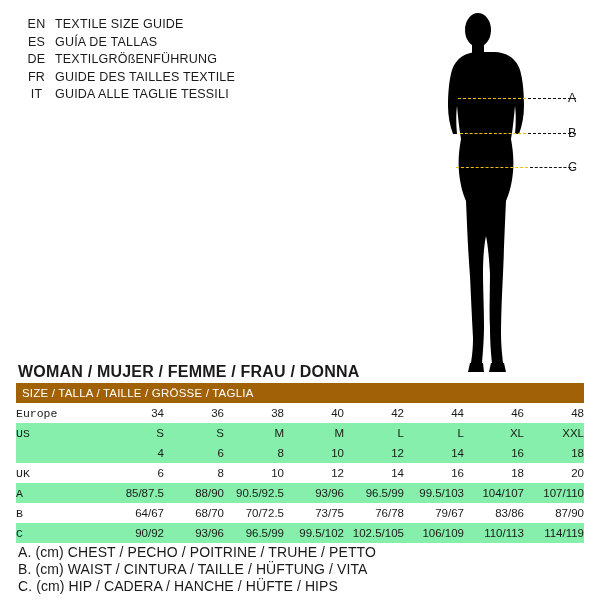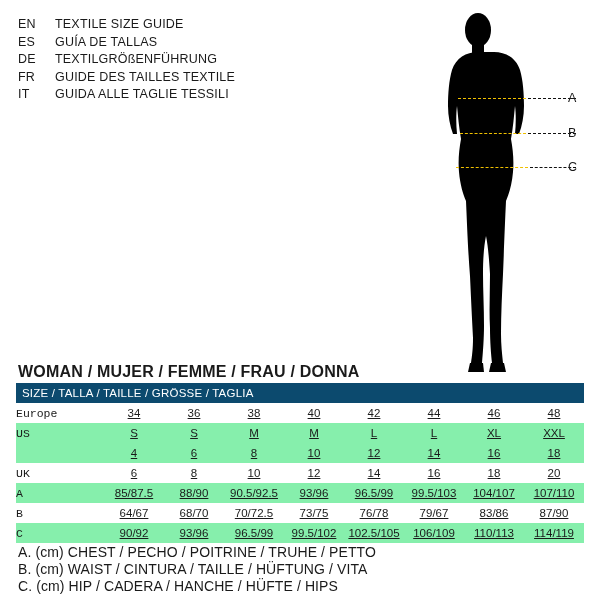--- a/index.html
+++ b/index.html
@@ -32,20 +32,21 @@
     display: flex;
     align-items: baseline;
     height: 17.5px;
     font-size: 12.5px;
     letter-spacing: 0.2px;
   }
   .lang-code {
     width: 37px;
     flex: 0 0 37px;
     color: #1a1a1a;
+    text-align: center;
   }
   .lang-title {
     color: #1a1a1a;
     white-space: nowrap;
   }
 
   
   .figure-wrap {
     position: absolute;
     left: 430px;
@@ -88,40 +89,40 @@
     width: 568px;
     border-collapse: collapse;
     font-size: 11.5px;
   }
   table.size-table td {
     padding: 2px 0;
     height: 16px;
     color: #1a1a1a;
   }
   tr.head-row {
-    background: #0c4a6e;
+    background: #a16207;
     color: #ffffff;
   }
   tr.head-row td {
     color: #ffffff;
     font-size: 11.5px;
     font-weight: normal;
     padding-left: 6px;
     letter-spacing: 0.2px;
   }
   tr.shade td { background: #86efac; }
   tr.plain td { background: #ffffff; }
 
   td.label-col {
     width: 88px;
     padding-left: 6px;
     text-align: left;
     font-family: Liberation Mono, monospace;
   }
-  td.val { text-align: center; width: 60px; text-decoration: underline; }
+  td.val { text-align: right; width: 60px; }
 
   
   .legend {
     position: absolute;
     left: 18px;
     top: 544px;
     width: 560px;
   }
   .legend-row {
     font-size: 14px;

